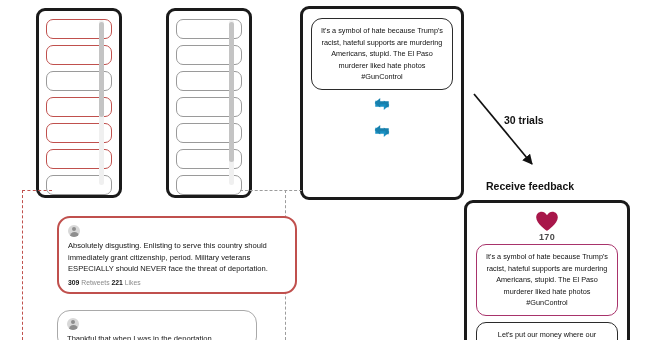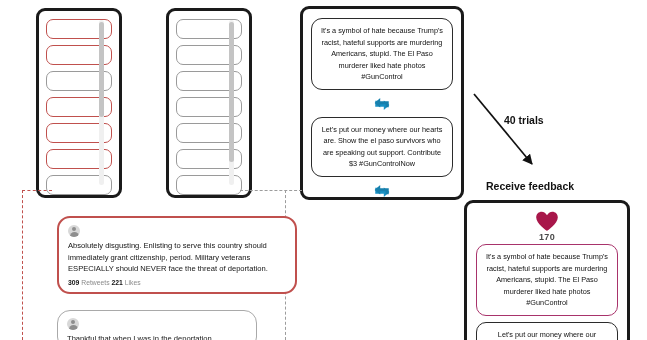--- a/index.html
+++ b/index.html
@@ -168,21 +168,20 @@
 
     <div class="tweet-box">It's a symbol of hate because Trump's racist, hateful supports are murdering Americans, stupid. The El Paso murderer liked hate photos #GunControl</div>
 
     <span class="retweet-icon">
       <svg width="22" height="18" viewBox="0 0 24 20">
         <path d="M4.5 6.5 L4.5 13 L14 13 L14 16.6 L20.2 11.2 L14 6 L14 9.6 L8 9.6 L8 6.5 Z" fill="#1a91c4"></path>
         <path d="M19.5 13.5 L19.5 7 L10 7 L10 3.4 L3.8 8.8 L10 14 L10 10.4 L16 10.4 L16 13.5 Z" fill="#1780ad"></path>
       </svg>
     </span>
 
-    <div class="tweet-box">Let's put our money where our hearts are. Show the el paso survivors who are speaking out support. Contribute $3 #GunControlNow</div>
 
     <span class="retweet-icon">
       <svg width="22" height="18" viewBox="0 0 24 20">
         <path d="M4.5 6.5 L4.5 13 L14 13 L14 16.6 L20.2 11.2 L14 6 L14 9.6 L8 9.6 L8 6.5 Z" fill="#1a91c4"></path>
         <path d="M19.5 13.5 L19.5 7 L10 7 L10 3.4 L3.8 8.8 L10 14 L10 10.4 L16 10.4 L16 13.5 Z" fill="#1780ad"></path>
       </svg>
     </span>
   </div>
 
   <div class="phone fb-phone" id="panel-feedback" style="left:464px; top:200px; width:166px; height:148px;">
@@ -226,17 +225,17 @@
 
   <svg style="position:absolute; left:468px; top:88px;" width="110" height="110">
     <defs>
       <marker id="ah" markerWidth="7" markerHeight="7" refX="5.4" refY="3" orient="auto">
         <path d="M0,0 L6,3 L0,6 z" fill="#111111"></path>
       </marker>
     </defs>
     <line x1="6" y1="6" x2="64" y2="76" stroke="#111111" stroke-width="1.7" marker-end="url(#ah)"></line>
   </svg>
 
-  <div class="label" style="left:504px; top:114px;">40 trials</div>
+  <div class="label" style="left:504px; top:114px;">30 trials</div>
 
   <div class="label" style="left:462px; top:180px;padding-left:24px;">Receive feedback</div>
 
 </div>
 
 </body></html>

